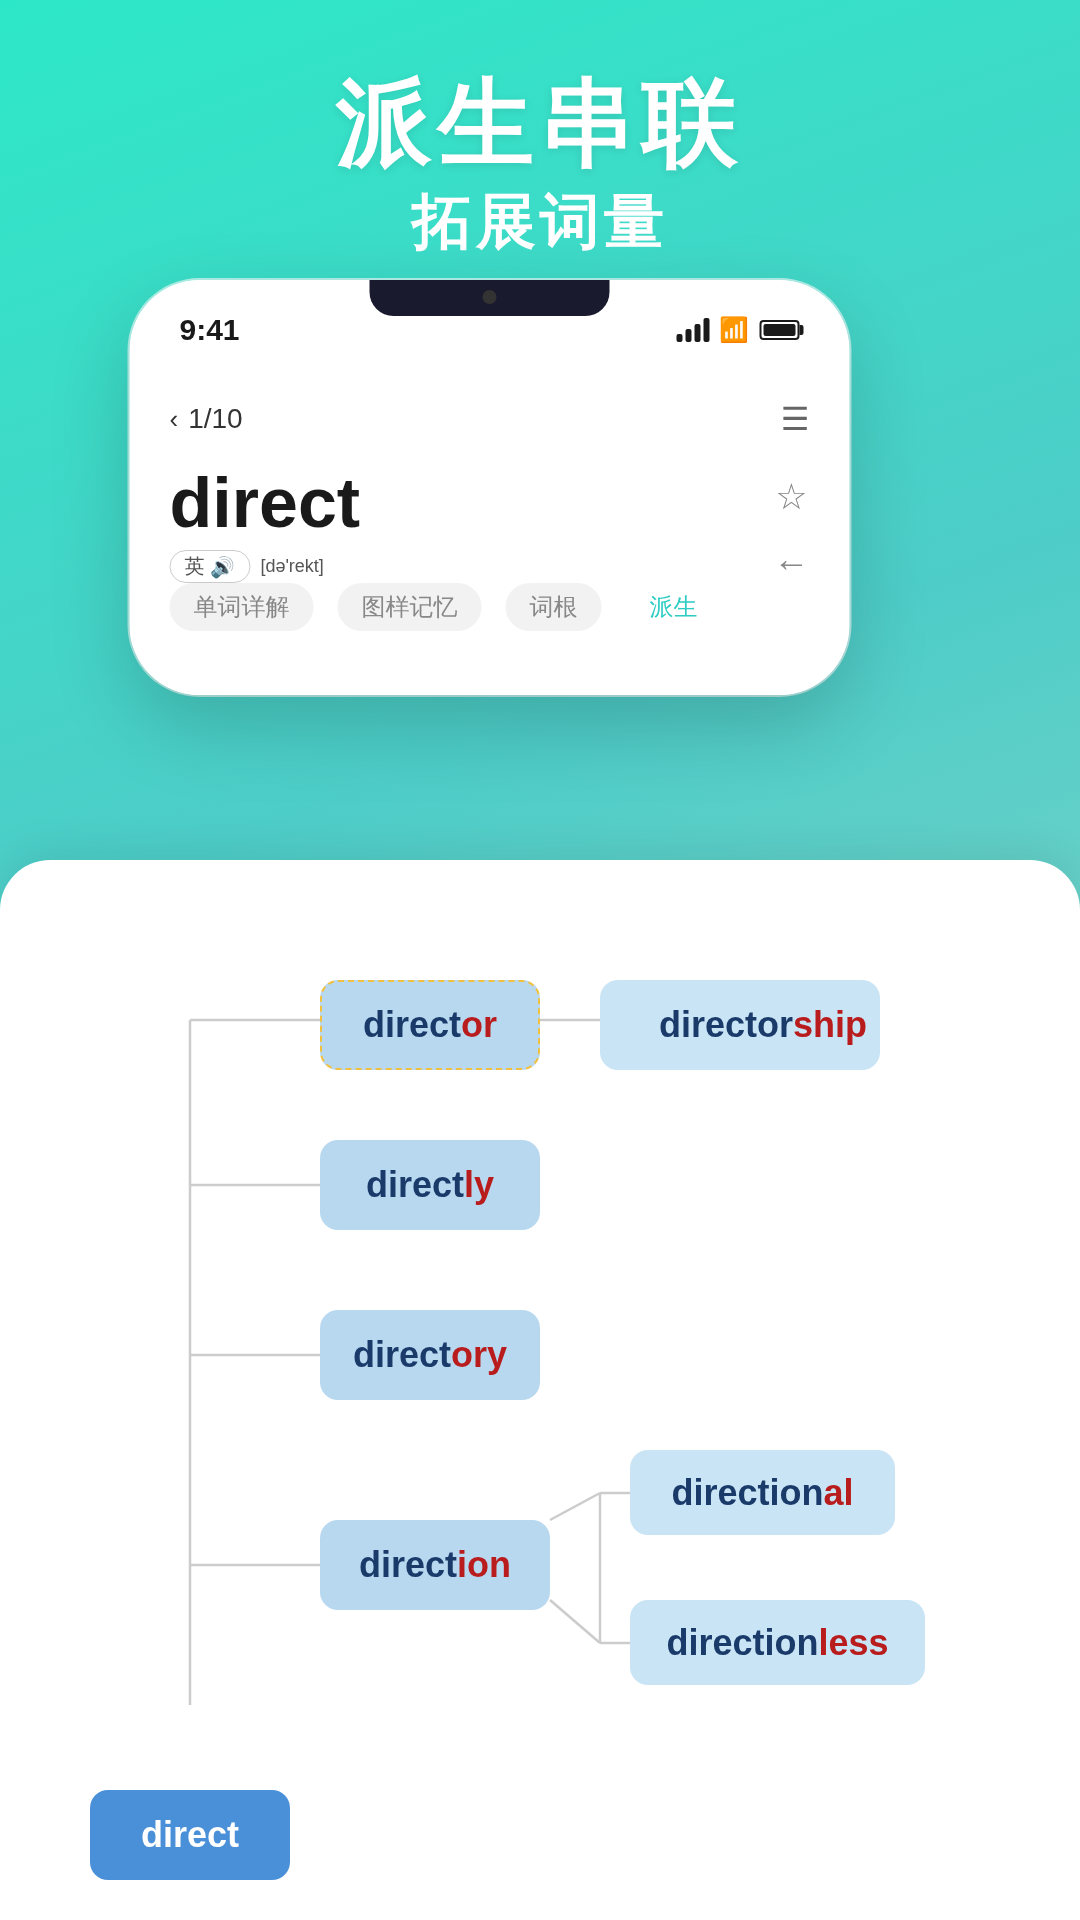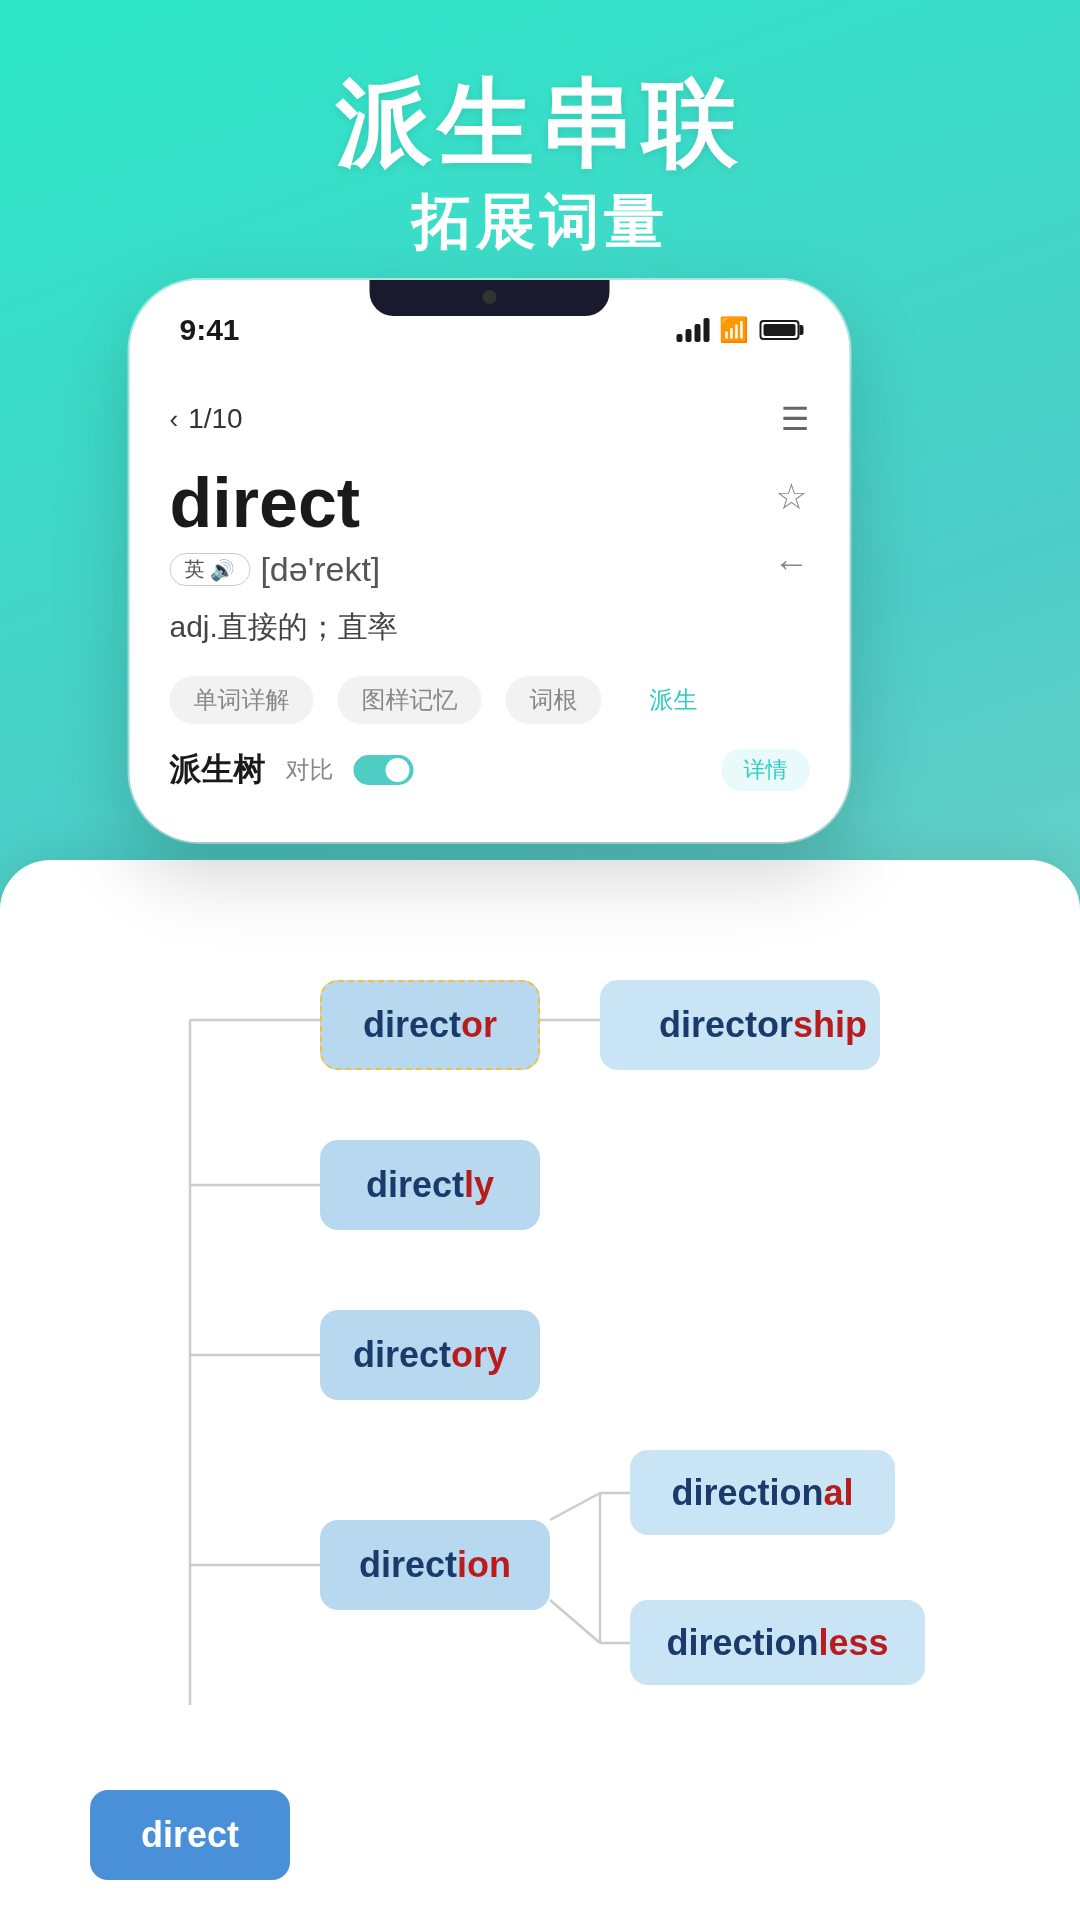--- a/index.html
+++ b/index.html
@@ -195,21 +195,21 @@
       color: #555;
       display: flex;
       align-items: center;
       gap: 6px;
     }
     .sound-icon {
       color: #4ecdc4;
       font-size: 20px;
     }
     .phonetic {
-      font-size: 34px;
+      font-size: 18px;
       color: #555;
     }
     .word-icons {
       display: flex;
       flex-direction: column;
       align-items: center;
       gap: 20px;
       padding-top: 8px;
     }
     .star-icon, .back-icon {
@@ -477,37 +477,28 @@
             </div>
             <span class="phonetic">[də'rekt]</span>
           </div>
         </div>
         <div class="word-icons">
           <span class="star-icon">☆</span>
           <span class="back-icon">←</span>
         </div>
       </div>
 
-      <div class="word-definition">adj.直接的；直率</div>
 
       <div class="tabs-row">
         <div class="tab-item">单词详解</div>
         <div class="tab-item">图样记忆</div>
         <div class="tab-item">词根</div>
         <div class="tab-item active">派生</div>
       </div>
 
-      <div class="section-row">
-        <div class="section-left">
-          <span class="section-title">派生树</span>
-          <span class="compare-label">对比</span>
-          <div class="toggle"></div>
-        </div>
-        <div class="detail-btn">详情</div>
-      </div>
 
     </div>
   </div>
 </div>
 
 <div class="bottom-card">
   <div class="tree-container">
 
     <svg class="tree-svg">
 

